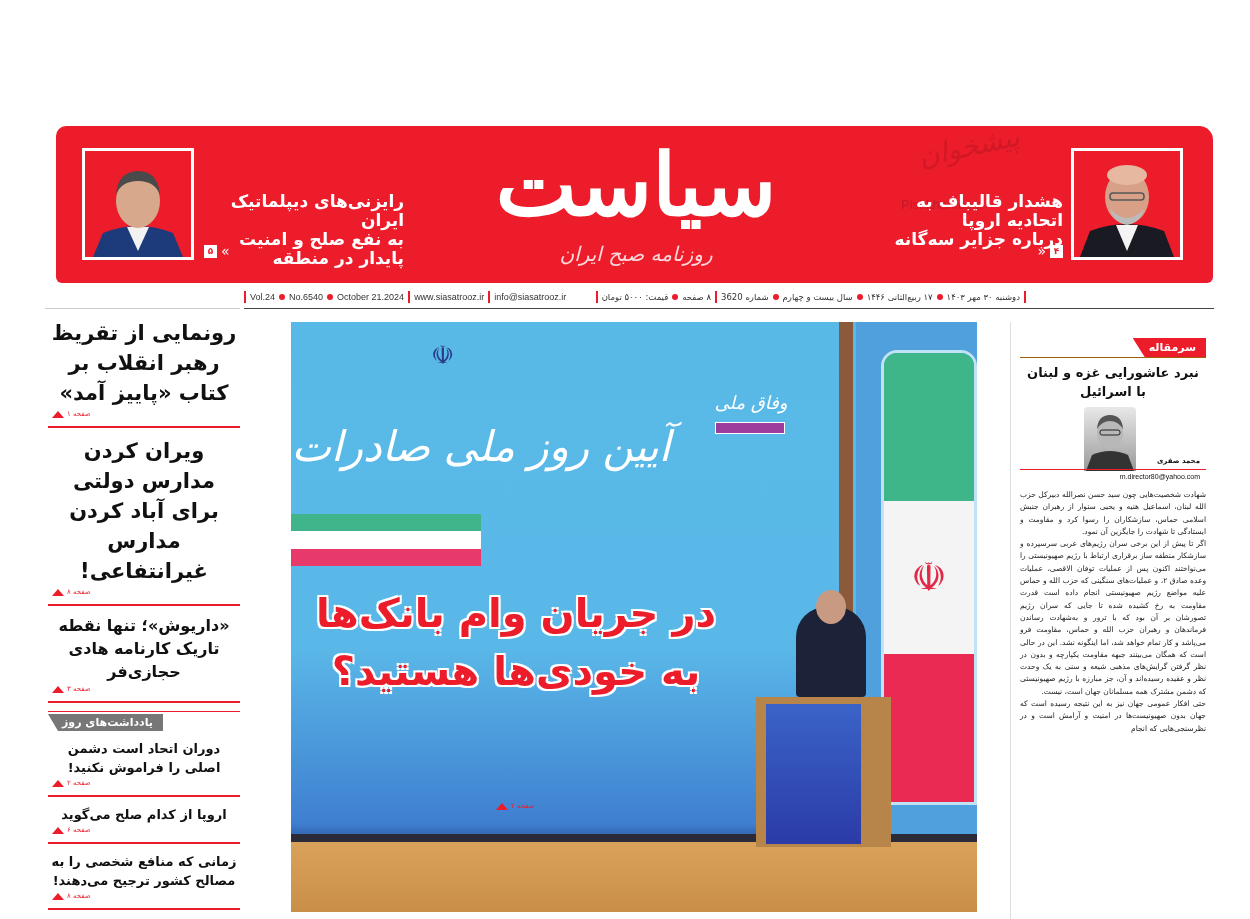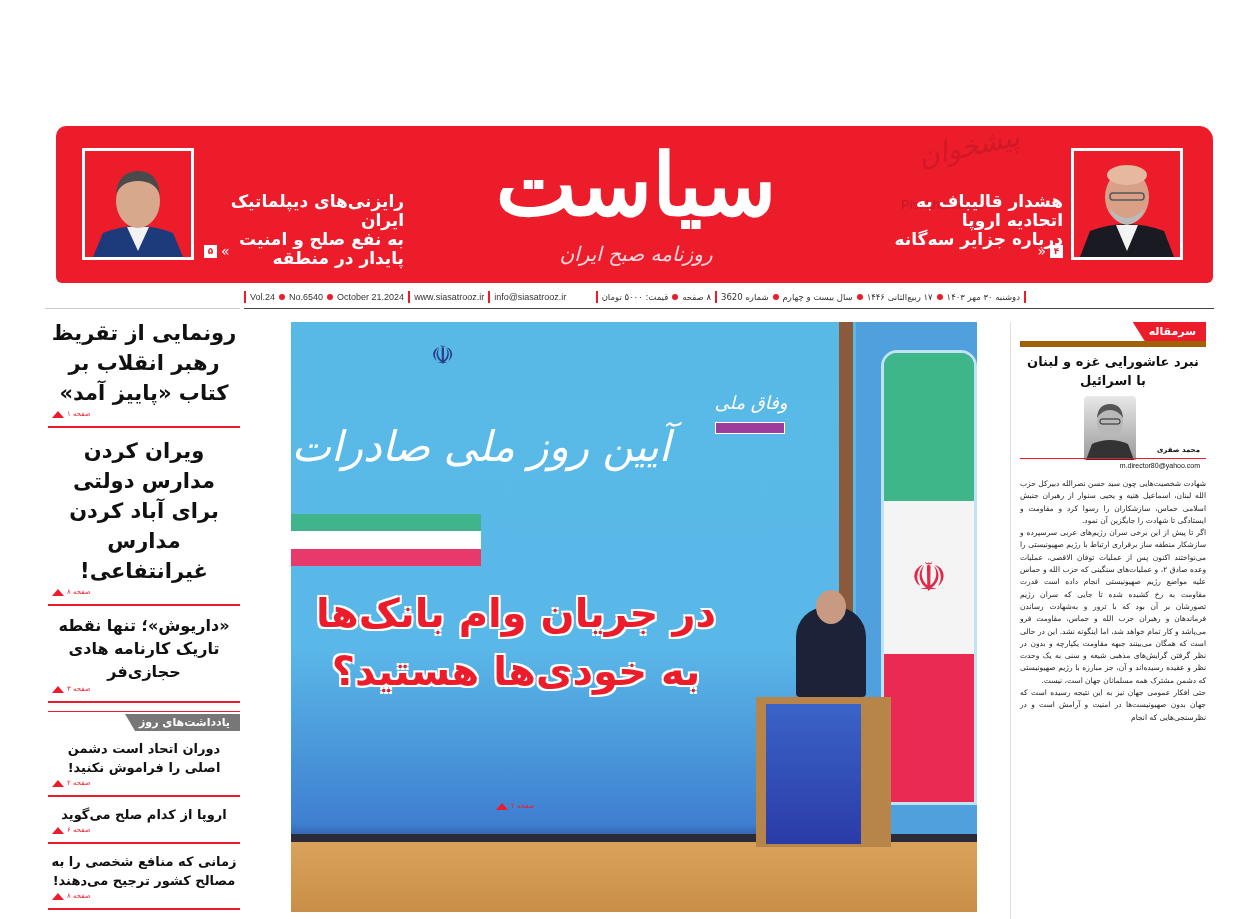--- a/index.html
+++ b/index.html
@@ -61,21 +61,21 @@
 
   .left-col { position: absolute; left: 48px; top: 318px; width: 192px; direction: rtl; }
   .lstory { text-align: center; padding-bottom: 8px; border-bottom: 2px solid #ec1c2b; margin-bottom: 8px; }
   .lstory h2 { font-weight: bold; color: #111; }
   .lstory.big h2 { font-size: 21px; line-height: 30px; }
   .lstory.med h2 { font-size: 16px; line-height: 23px; }
   .lstory.small h2 { font-size: 13px; line-height: 19px; }
   .pageref { display: flex; align-items: center; gap: 3px; justify-content: flex-end; direction: ltr; font-size: 7px; color: #ec1c2b; margin-top: 2px; padding-left: 4px; }
   .pageref .tri { width: 0; height: 0; border-left: 6px solid transparent; border-right: 6px solid transparent; border-bottom: 7px solid #ec1c2b; }
   .pageref { justify-content: flex-start; }
-  .section-tag { display: flex; justify-content: flex-start; margin: 2px 0 8px 0; border-top: 1px solid #ec1c2b; padding-top: 2px; }
+  .section-tag { display: flex; justify-content: flex-end; margin: 2px 0 8px 0; border-top: 1px solid #ec1c2b; padding-top: 2px; }
   .section-tag span { background: #777; color: #fff; font-size: 11px; font-weight: bold; padding: 2px 10px 2px 14px; clip-path: polygon(0 0, 100% 0, 100% 100%, 10px 100%); }
 
   .hero {
     position: absolute; left: 291px; top: 322px; width: 686px; height: 590px; overflow: hidden;
     background: linear-gradient(180deg, #58b9e6 0%, #5ab8e8 55%, #3f7fd0 85%, #2a5aa0 88%);
   }
   .hero-backdrop-right { position: absolute; left: 565px; top: 0; width: 121px; height: 520px; background: #4fa0dc; }
   .hero-flag { position: absolute; left: 590px; top: 28px; width: 96px; height: 455px; border: 3px solid #bfe2f5; border-radius: 16px 16px 0 0; overflow: hidden; }
   .hero-flag .g { height: 33%; background: #3fb58a; }
   .hero-flag .w { height: 34%; background: #f4f4f4; display: flex; align-items: center; justify-content: center; color: #e12a4a; font-size: 40px; }
@@ -98,21 +98,21 @@
   .hero-pageref { position: absolute; left: 205px; top: 480px; display: flex; align-items: center; gap: 3px; font-size: 7px; color: #ec1c2b; direction: ltr; }
   .hero-pageref .tri { width: 0; height: 0; border-left: 6px solid transparent; border-right: 6px solid transparent; border-bottom: 7px solid #ec1c2b; }
   .speaker { position: absolute; left: 505px; top: 285px; width: 70px; height: 90px; background: #1c2238; border-radius: 30px 30px 4px 4px; }
   .speaker-head { position: absolute; left: 525px; top: 268px; width: 30px; height: 34px; background: #c89a82; border-radius: 50%; }
   .podium { position: absolute; left: 465px; top: 375px; width: 135px; height: 150px; background: #b7844a; }
   .podium-poster { position: absolute; left: 475px; top: 382px; width: 95px; height: 140px; background: linear-gradient(180deg, #3a63c8, #2b3ba8); }
   .stage { position: absolute; left: 0; top: 520px; width: 686px; height: 70px; background: linear-gradient(180deg, #d9a25a, #c98f48); }
   .stage-dark { position: absolute; left: 0; top: 512px; width: 686px; height: 10px; background: #2a2a38; }
 
   .right-col { position: absolute; left: 1020px; top: 322px; width: 186px; direction: rtl; }
-  .editorial-tag { display: flex; justify-content: flex-start; border-bottom: 6px solid #a16207; }
+  .editorial-tag { display: flex; justify-content: flex-start; border-bottom: 1px solid #a16207; margin-top: 16px; }
   .editorial-tag span { background: #ec1c2b; color: #fff; font-size: 11px; font-weight: bold; padding: 3px 10px 3px 16px; clip-path: polygon(0 0, 100% 0, 100% 100%, 12px 100%); }
   .ed-title { text-align: center; font-weight: bold; font-size: 13px; line-height: 19px; margin-top: 5px; }
   .author-box { position: relative; height: 76px; margin-top: 6px; }
   .author-photo { position: absolute; right: 70px; top: 0; width: 52px; height: 64px; background: linear-gradient(180deg, #e8e8e8, #9a9a9a); border-radius: 4px 4px 0 0; }
   .author-name { position: absolute; right: 6px; top: 50px; font-size: 7px; font-weight: bold; }
   .author-line { position: absolute; right: 0; top: 62px; width: 186px; height: 1px; background: #ec1c2b; }
   .author-email { position: absolute; right: 6px; top: 66px; font-size: 7px; font-family: "Liberation Sans", sans-serif; direction: ltr; }
   .ed-body { margin-top: 6px; font-size: 7.5px; line-height: 12.3px; text-align: justify; color: #222; }
   .ed-body p { margin-bottom: 0; }
   .vline { position: absolute; left: 1010px; top: 322px; width: 1px; height: 597px; background: #ddd; }

